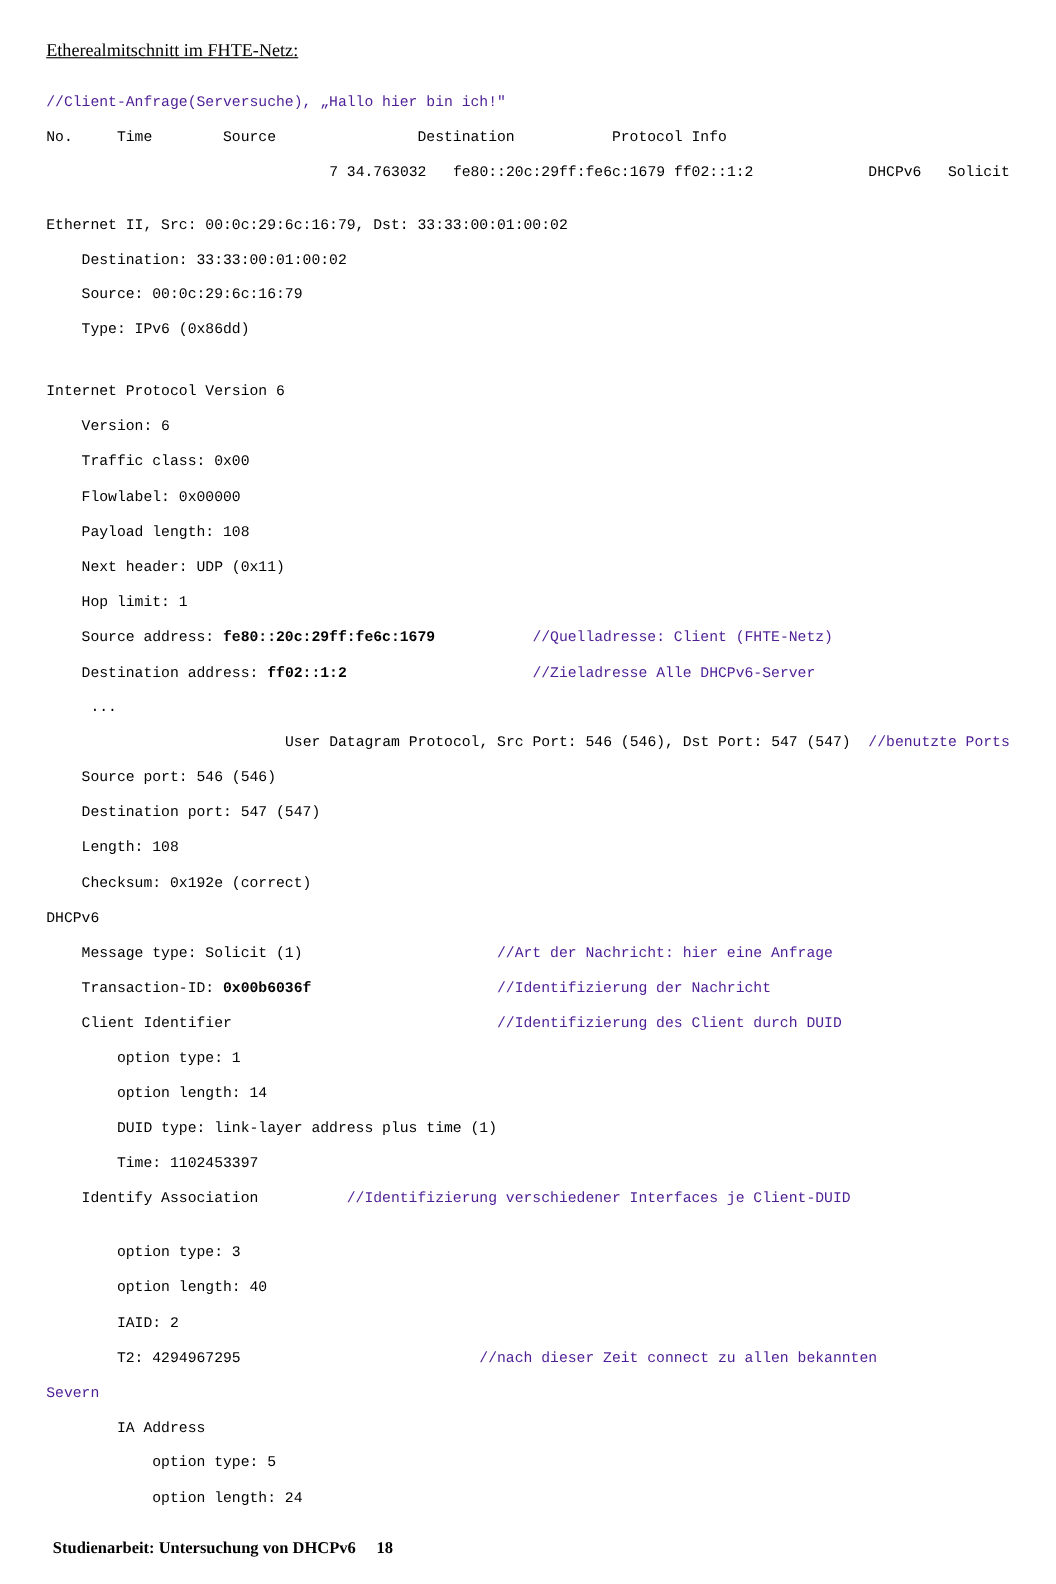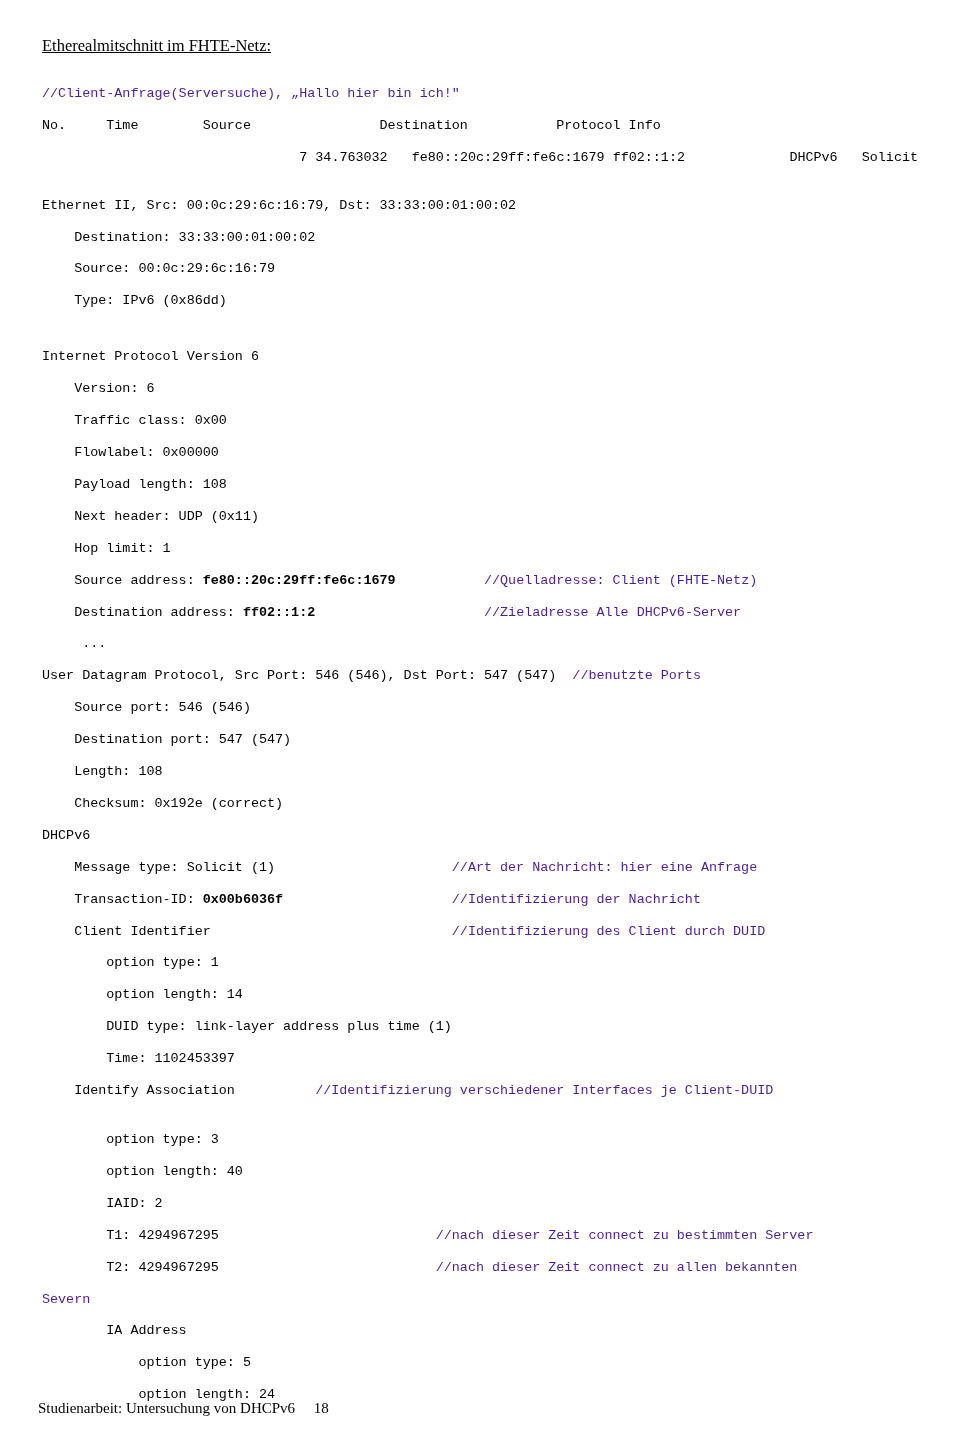--- a/index.html
+++ b/index.html
@@ -20,23 +20,24 @@
   .mono, .mono * {
     font-family: "Courier New", monospace;
     font-size: 13.4px;
     line-height: 1.19;
     white-space: pre;
   }
   .blue { color: #4c1d95; }
   .b { font-weight: bold; }
   .footer {
     position: absolute;
-    left: 38px;
+    left: 48px;
     top: 1400px;
     font-size: 15px;
+    font-weight: bold;
   }
 </style>
 </head>
 <body>
 
 <div class="heading">Etherealmitschnitt im FHTE-Netz:</div>
 
 <div class="mono">
 <span class="blue" style="display: block;">//Client-Anfrage(Serversuche), „Hallo hier bin ich!"</span>
 <span style="display: block;">No.     Time        Source                Destination           Protocol Info</span>
@@ -49,38 +50,37 @@
 <span style="display: block; margin-top: 24px;">Internet Protocol Version 6</span>
 <span style="display: block;">    Version: 6</span>
 <span style="display: block;">    Traffic class: 0x00</span>
 <span style="display: block;">    Flowlabel: 0x00000</span>
 <span style="display: block;">    Payload length: 108</span>
 <span style="display: block;">    Next header: UDP (0x11)</span>
 <span style="display: block;">    Hop limit: 1</span>
 <span style="display: block;"><span>    Source address: </span><span class="b">fe80::20c:29ff:fe6c:1679</span><span>           </span><span class="blue">//Quelladresse: Client (FHTE-Netz)</span></span>
 <span style="display: block;"><span>    Destination address: </span><span class="b">ff02::1:2</span><span>                     </span><span class="blue">//Zieladresse Alle DHCPv6-Server</span></span>
 <span style="display: block;">     ...</span>
-<span style="display: block;"><span>User Datagram Protocol, Src Port: 546 (546), Dst Port: 547 (547)  </span><span class="blue">//benutzte Ports</span></span>
+<span style="display: block; text-align: right;"><span>User Datagram Protocol, Src Port: 546 (546), Dst Port: 547 (547)  </span><span class="blue">//benutzte Ports</span></span>
 <span style="display: block;">    Source port: 546 (546)</span>
 <span style="display: block;">    Destination port: 547 (547)</span>
 <span style="display: block;">    Length: 108</span>
 <span style="display: block;">    Checksum: 0x192e (correct)</span>
 <span style="display: block;">DHCPv6</span>
 <span style="display: block;"><span>    Message type: Solicit (1)                      </span><span class="blue">//Art der Nachricht: hier eine Anfrage</span></span>
 <span style="display: block;"><span>    Transaction-ID: </span><span class="b">0x00b6036f</span><span>                     </span><span class="blue">//Identifizierung der Nachricht</span></span>
 <span style="display: block;"><span>    Client Identifier                              </span><span class="blue">//Identifizierung des Client durch DUID</span></span>
 <span style="display: block;">        option type: 1</span>
 <span style="display: block;">        option length: 14</span>
 <span style="display: block;">        DUID type: link-layer address plus time (1)</span>
 <span style="display: block;">        Time: 1102453397</span>
 <span style="display: block;"><span>    Identify Association          </span><span class="blue">//Identifizierung verschiedener Interfaces je Client-DUID</span></span>
 <span style="display: block; margin-top: 17px;">        option type: 3</span>
 <span style="display: block;">        option length: 40</span>
 <span style="display: block;">        IAID: 2</span>
-<span style="display: block;"><span>        T1: 4294967295                           </span><span class="blue">//nach dieser Zeit connect zu bestimmten Server</span></span>
 <span style="display: block;"><span>        T2: 4294967295                           </span><span class="blue">//nach dieser Zeit connect zu allen bekannten</span></span>
 <span class="blue" style="display: block;">Severn</span>
 <span style="display: block;">        IA Address</span>
 <span style="display: block;">            option type: 5</span>
 <span style="display: block;">            option length: 24</span>
 
 
 
 
 

